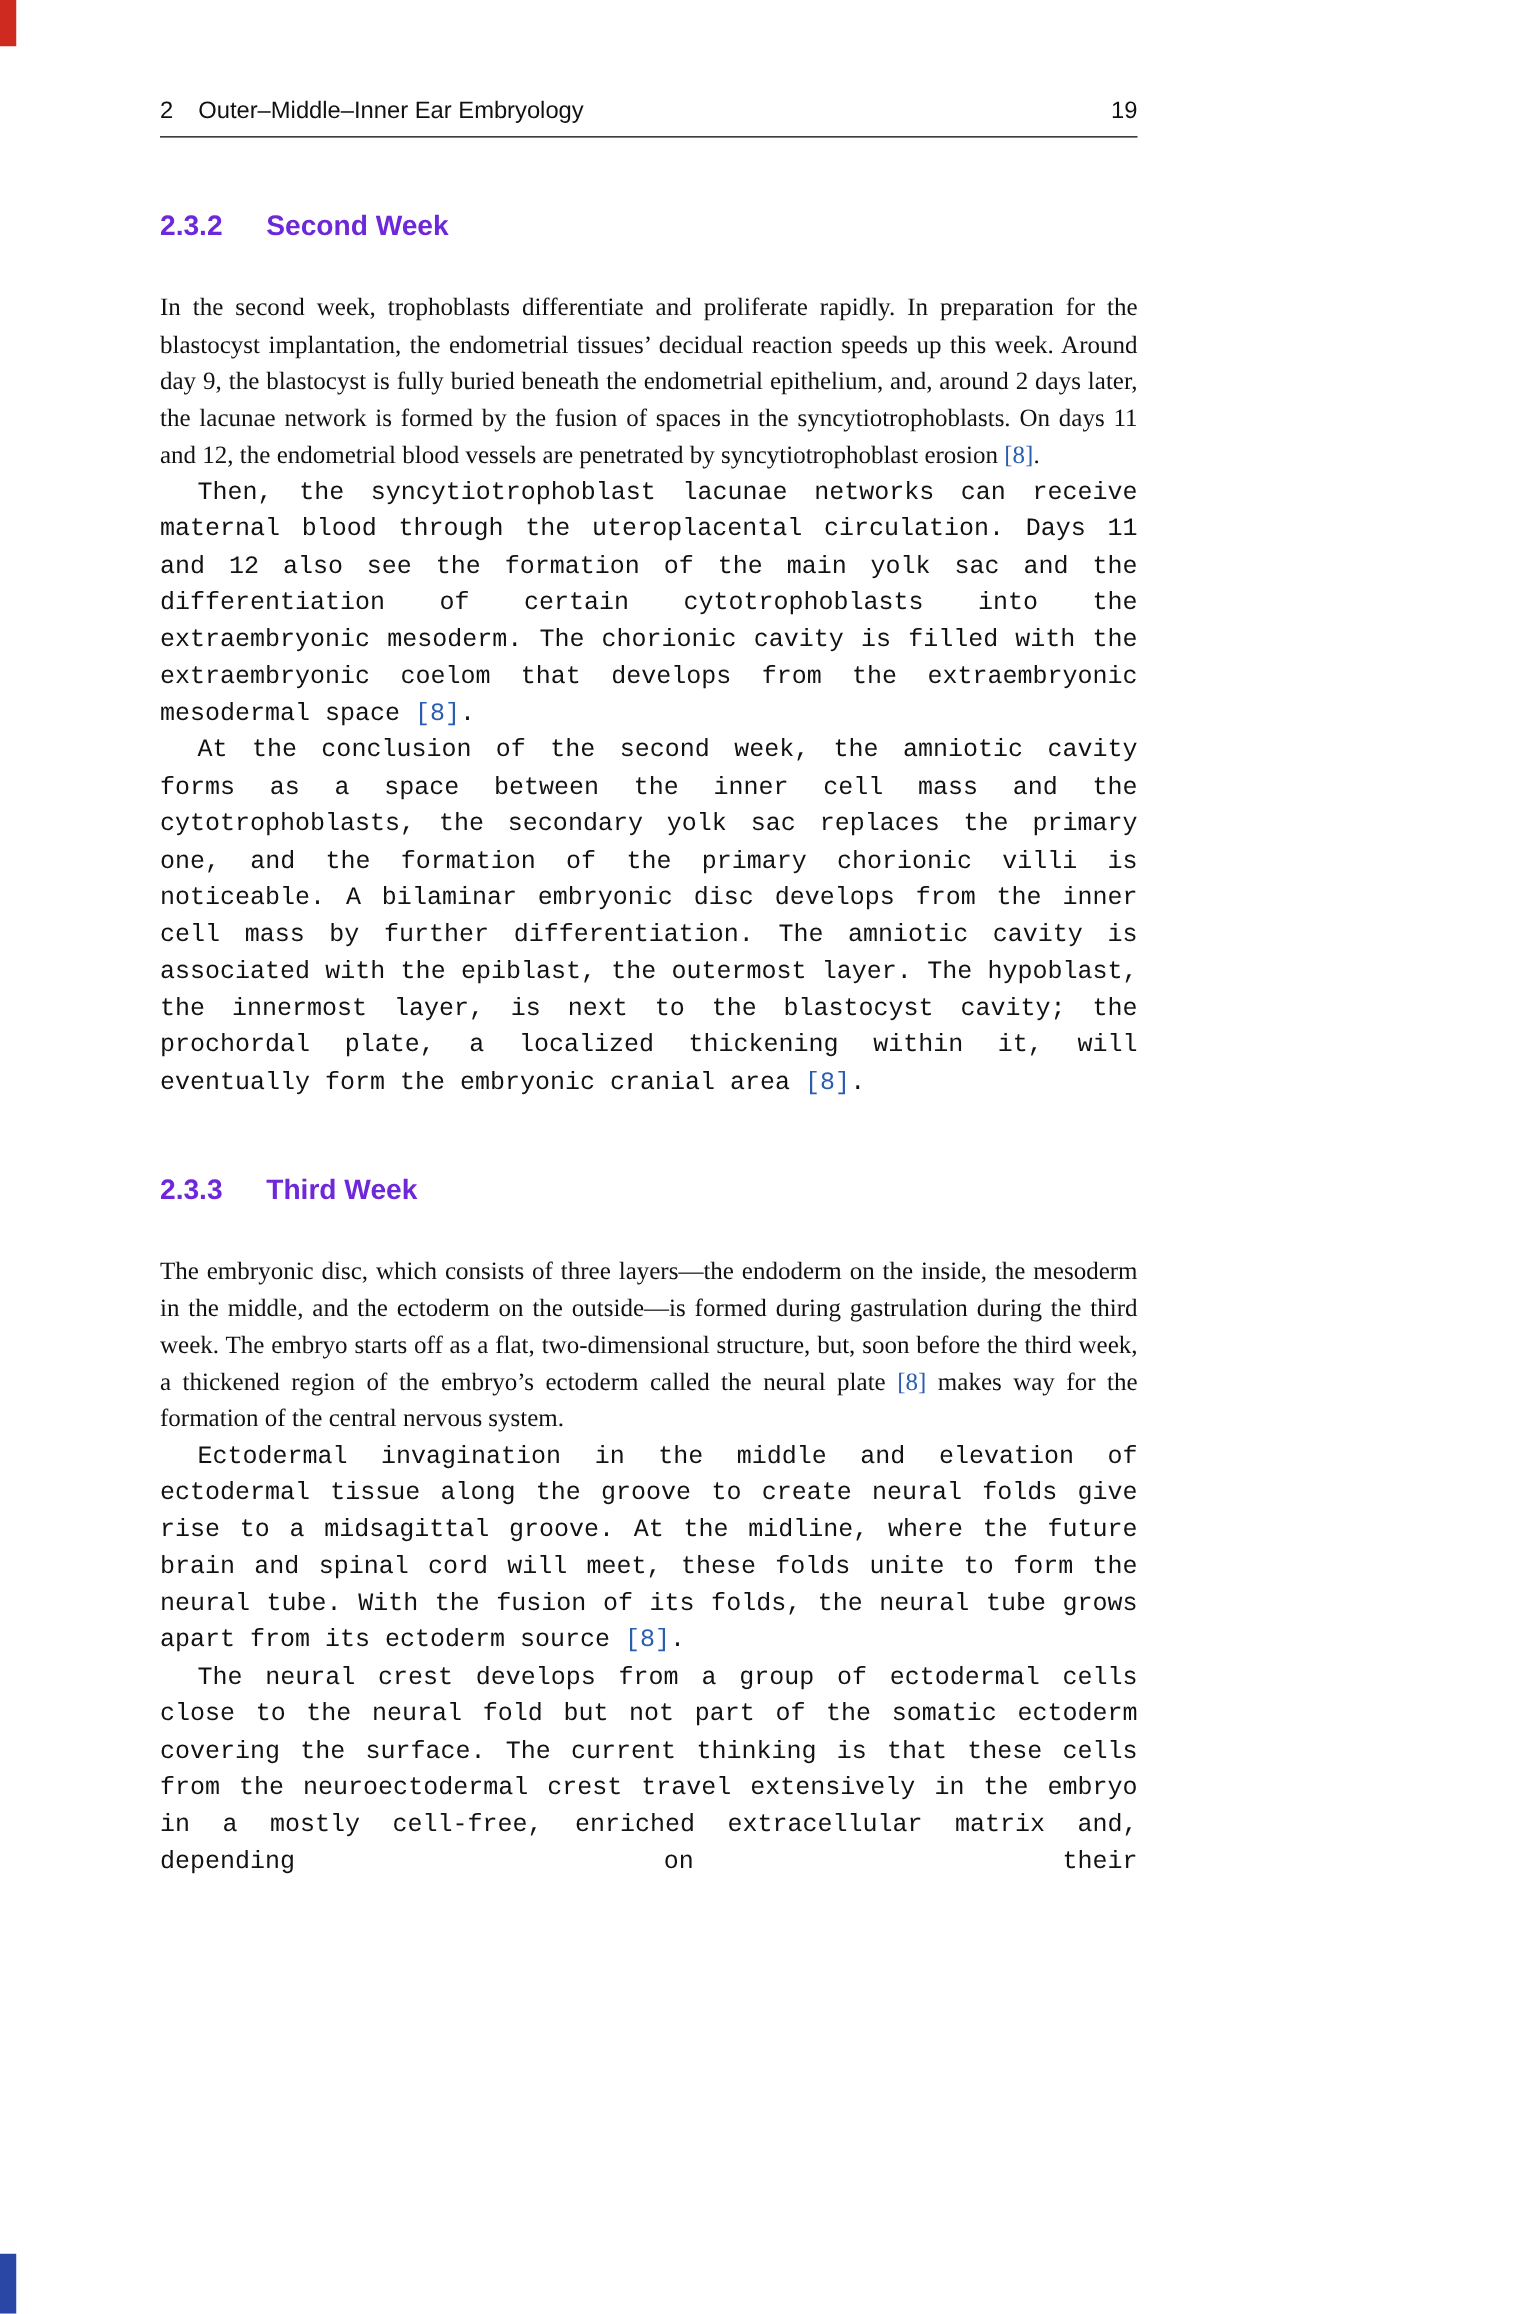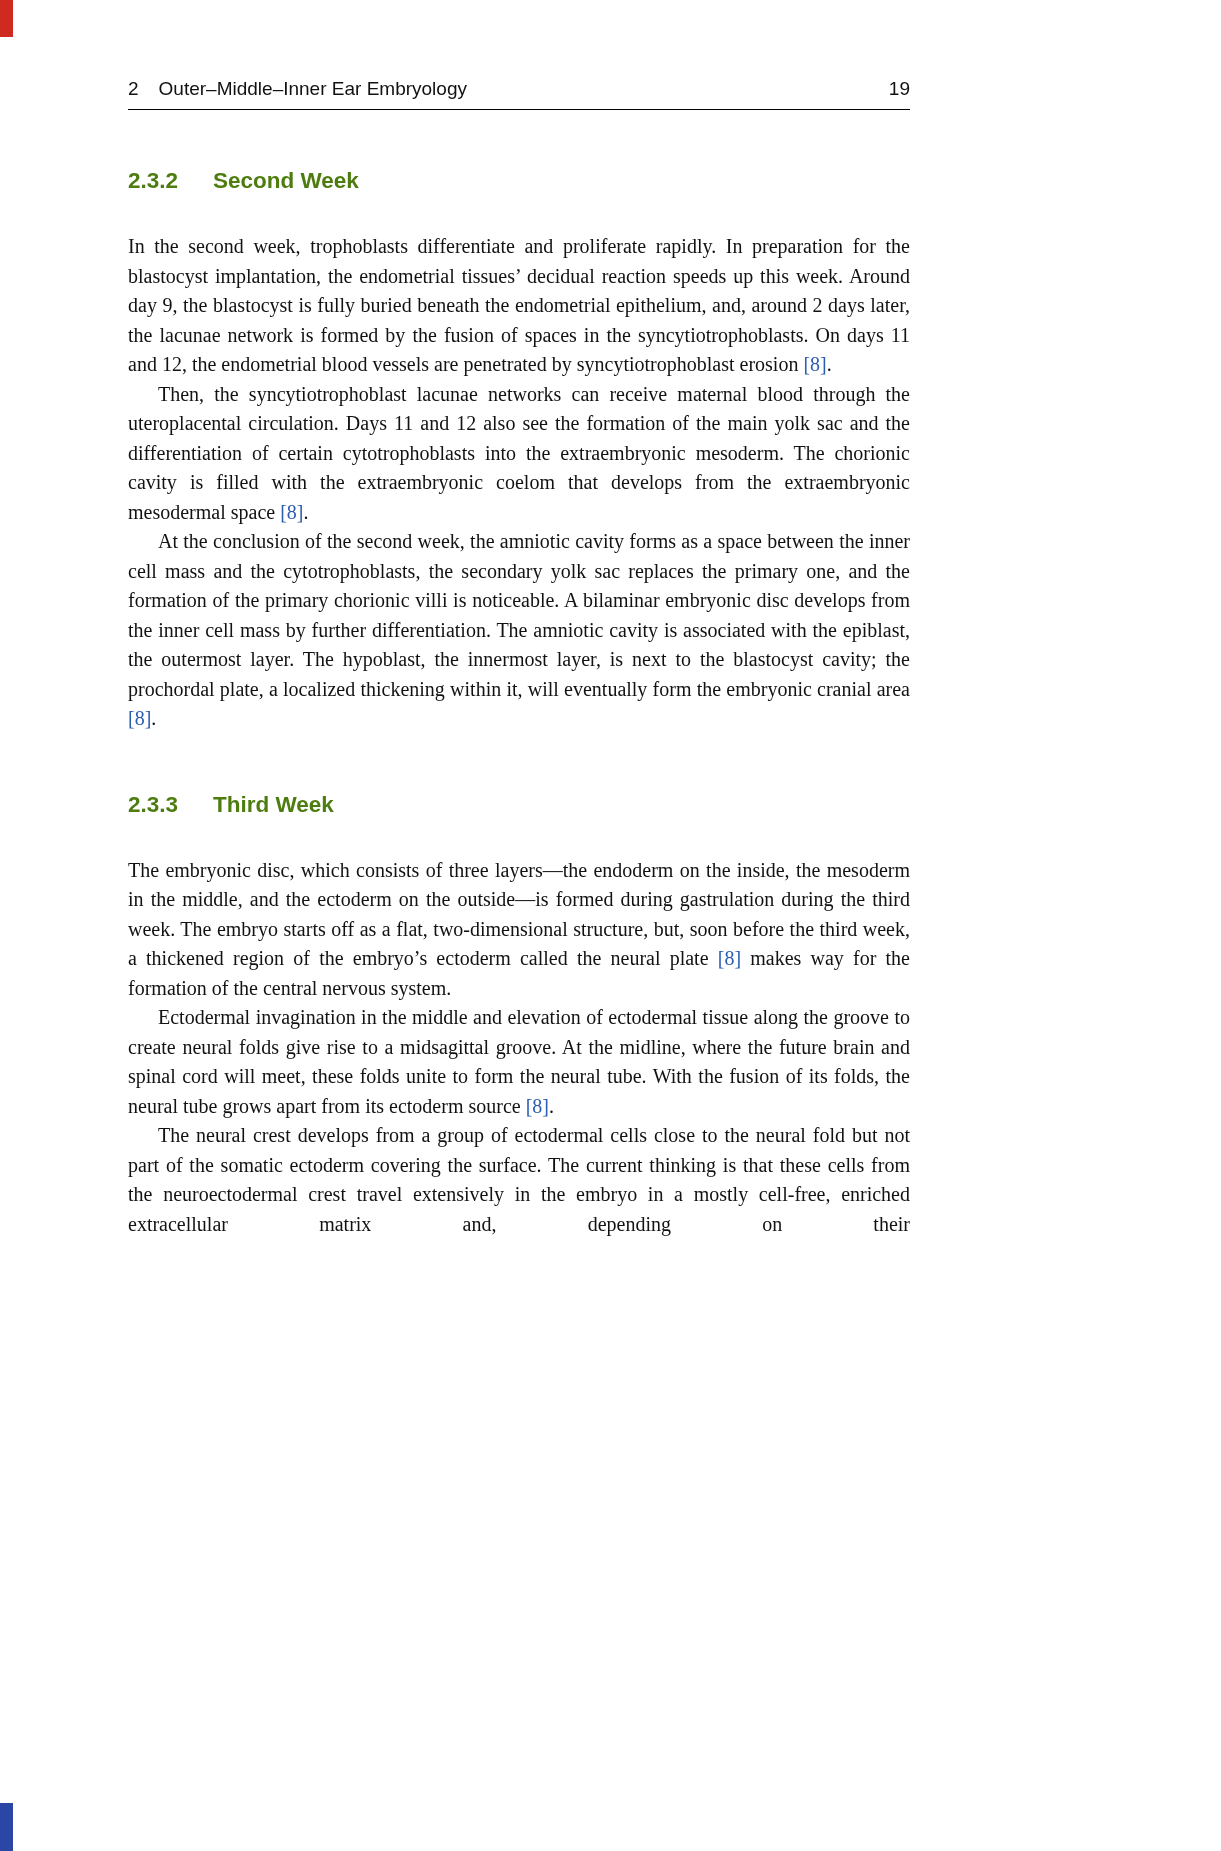--- a/index.html
+++ b/index.html
@@ -57,29 +57,30 @@
     margin-top: 32px;
   }
   .para {
     font-size: 20px;
     line-height: 29.5px;
     text-align: justify;
     margin: 0;
   }
   .para.indent {
     text-indent: 30px;
+    font-family: Liberation Mono, monospace;
   }
   .para.justify-last {
     text-align-last: justify;
   }
   .section-heading {
     font-family: "Liberation Sans", sans-serif;
     font-weight: bold;
     font-size: 22.5px;
-    color: #4d7c0f;
+    color: #6d28d9;
     margin: 58px 0 38px 0;
   }
   .section-heading .sec-num {
     display: inline-block;
     min-width: 85px;
   }
   a.cite {
     color: #2a5db0;
     text-decoration: none;
   }

